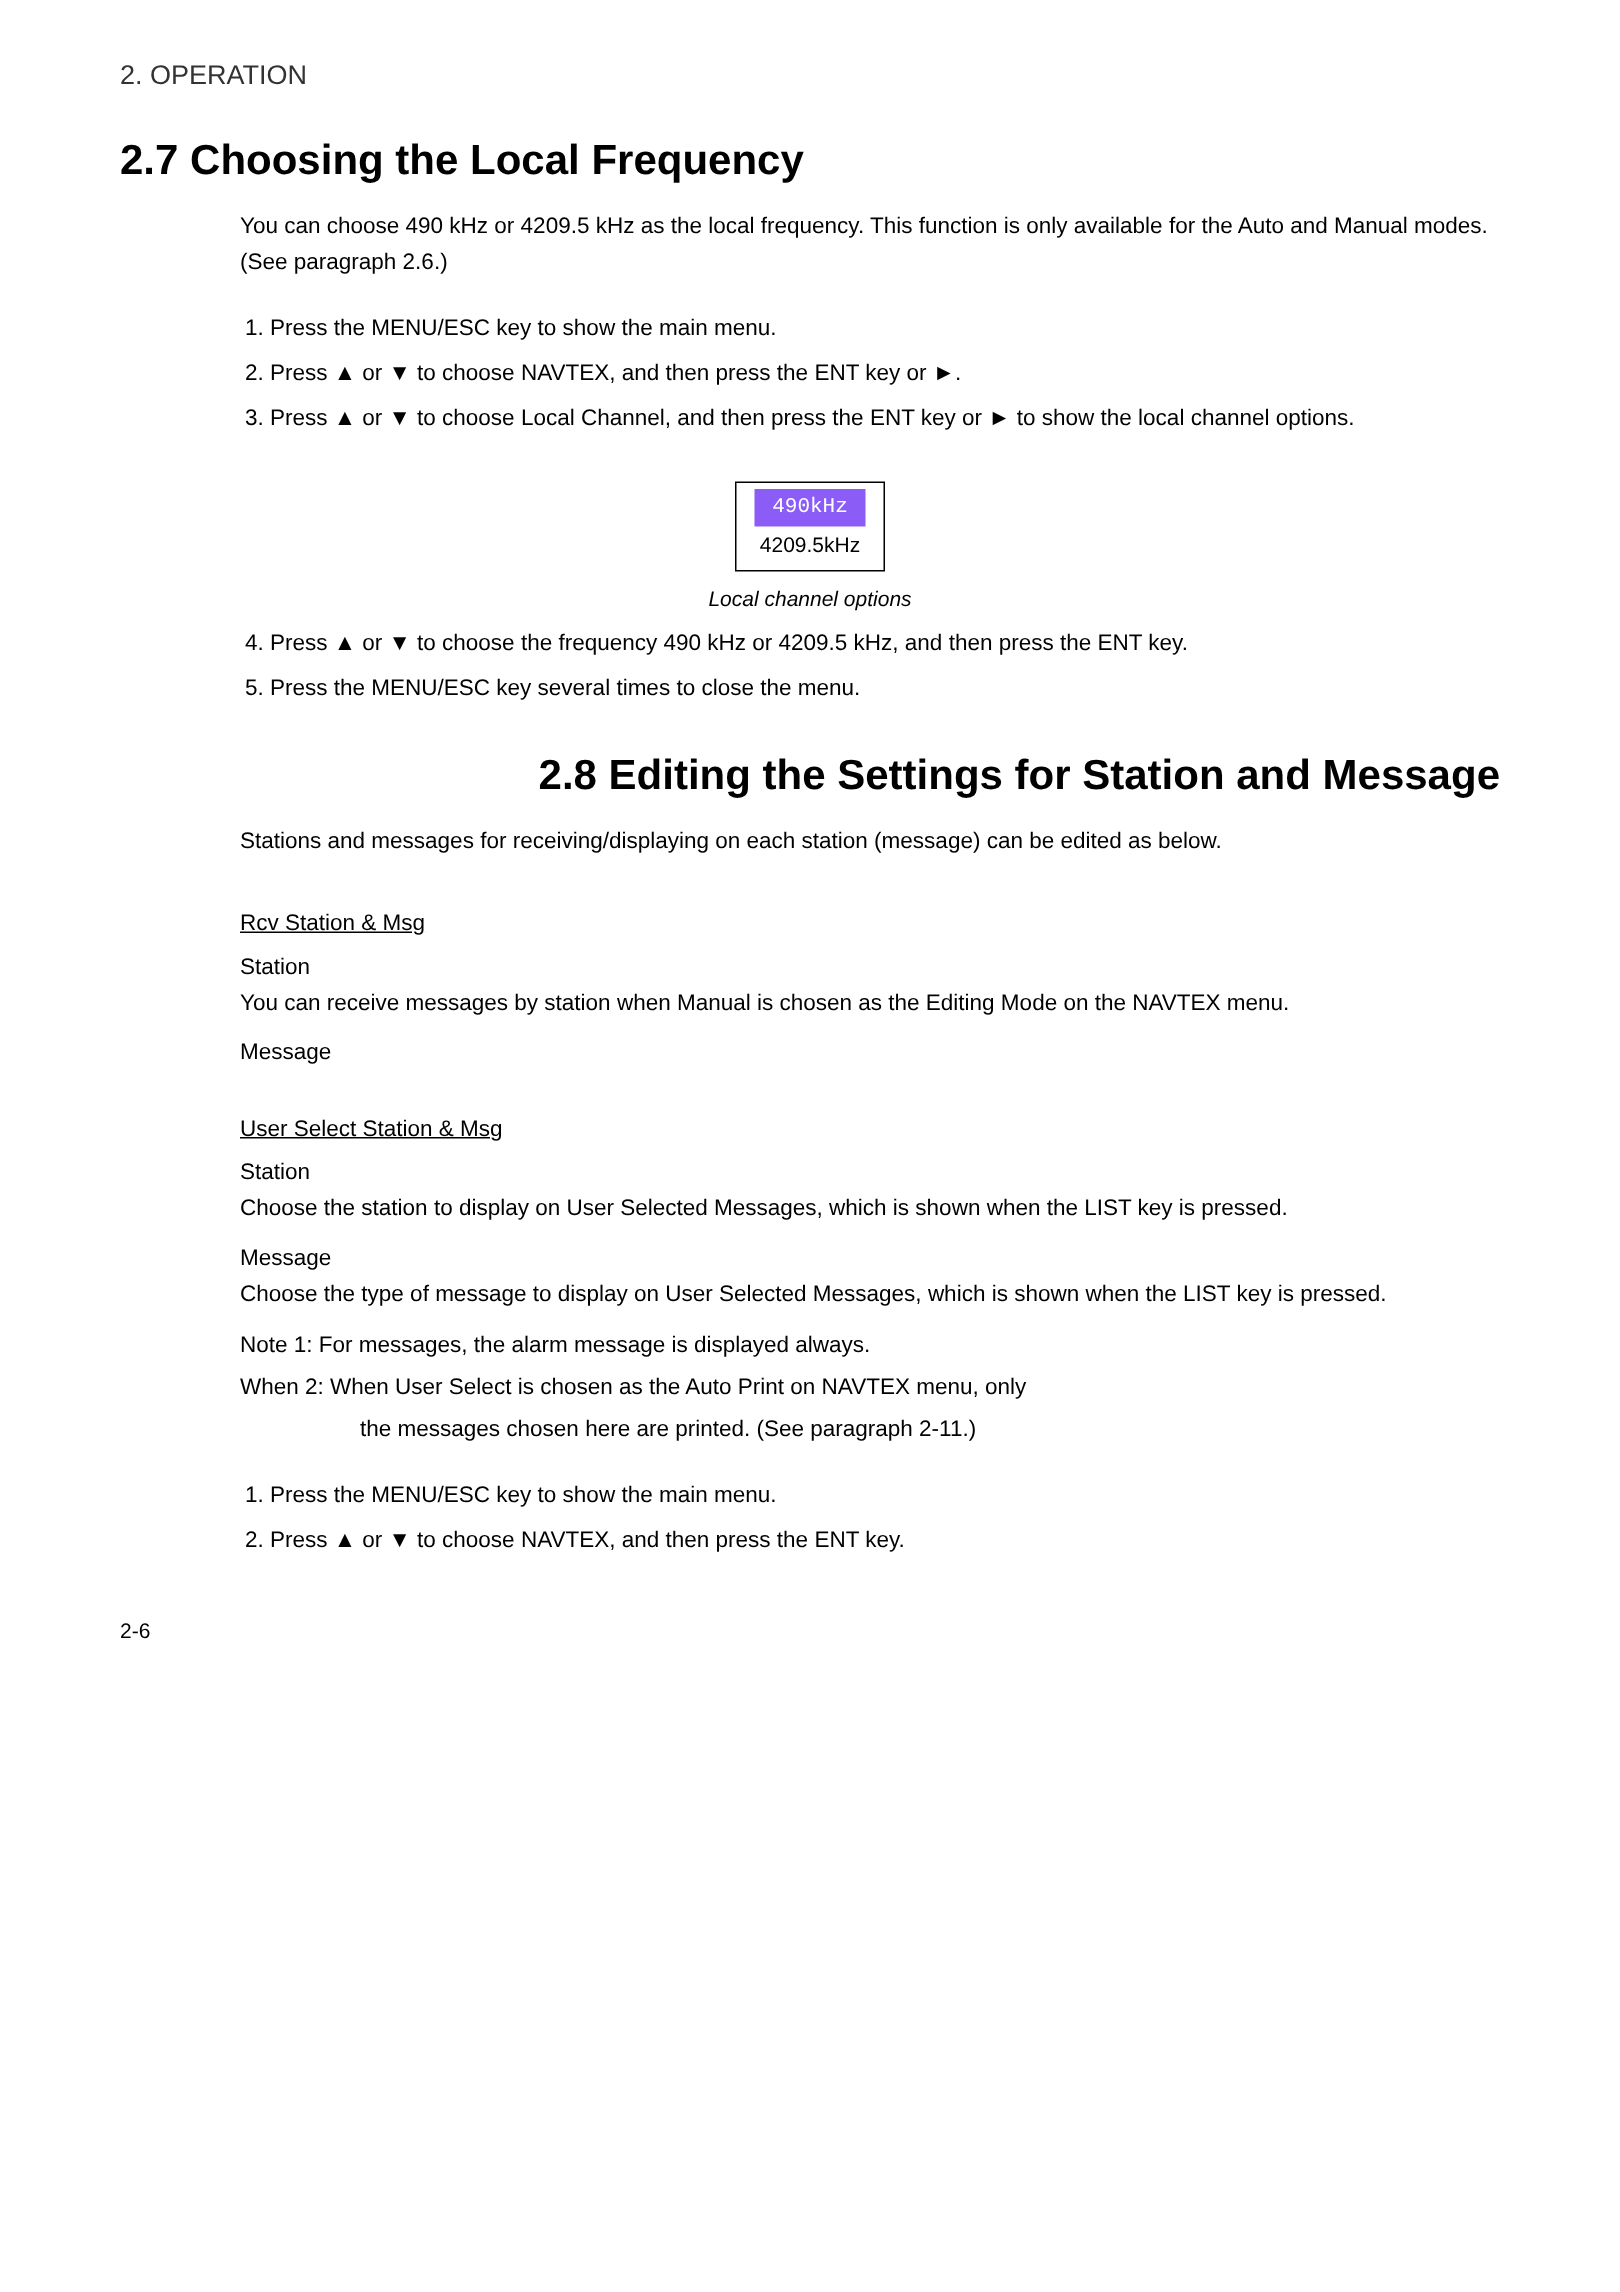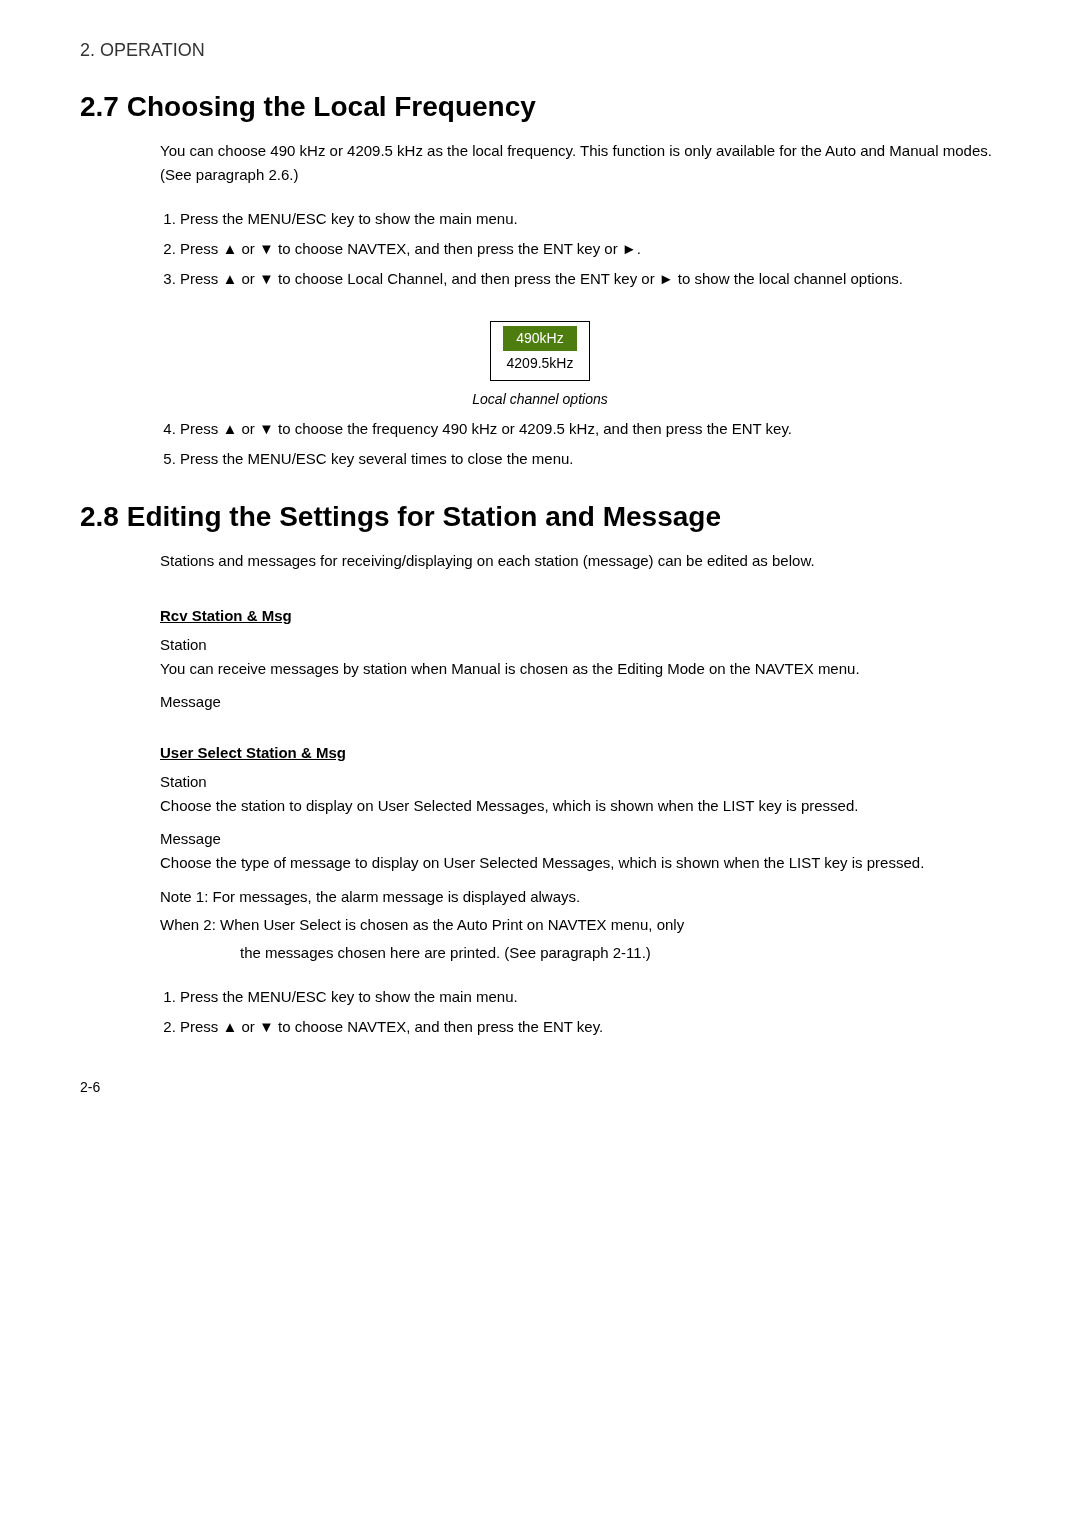--- a/index.html
+++ b/index.html
@@ -55,37 +55,38 @@
       line-height: 1.8;
       font-size: 14px;
       min-width: 100px;
     }
 
     .menu-box-row {
       display: block;
     }
 
     .menu-box-row.selected {
-      background: #4d7c0f;
+      background: #8b5cf6;
       color: #fff;
+      font-family: Liberation Mono, monospace;
     }
 
     .figure-container {
       text-align: center;
       margin: 10px 0 10px 0;
     }
 
     .figure-caption {
       font-style: italic;
       font-size: 14px;
       margin-top: 6px;
     }
 
     .subsection-title {
-      font-weight: bold;
+      font-weight: normal;
       text-decoration: underline;
       margin-bottom: 6px;
       margin-top: 34px;
     }
 
     .sub-label {
       margin-bottom: 4px;
       margin-top: 12px;
     }
 
@@ -139,21 +140,21 @@
     <span class="menu-box-row">4209.5kHz</span>
   </div>
   <div class="figure-caption">Local channel options</div>
 </div>
 
 <ol class="numbered-list" start="4">
   <li>Press ▲ or ▼ to choose the frequency 490 kHz or 4209.5 kHz, and then press the <b>ENT</b> key.</li>
   <li>Press the <b>MENU/ESC</b> key several times to close the menu.</li>
 </ol>
 
-<h2 style="margin-top: 30px;">2.8   Editing the Settings for Station and Message</h2>
+<h2 style="margin-top: 30px; text-align: right;">2.8   Editing the Settings for Station and Message</h2>
 
 <div class="section-intro">
   <span>Stations and messages for receiving/displaying on each station (message) can be edited as below.</span>
 </div>
 
 <div style="margin-left: 80px;">
   <div class="subsection-title">Rcv Station &amp; Msg</div>
 
   <div class="sub-label">Station</div>
   <div class="sub-text">You can receive messages by station when Manual is chosen as the Editing Mode on the NAVTEX menu.</div>

